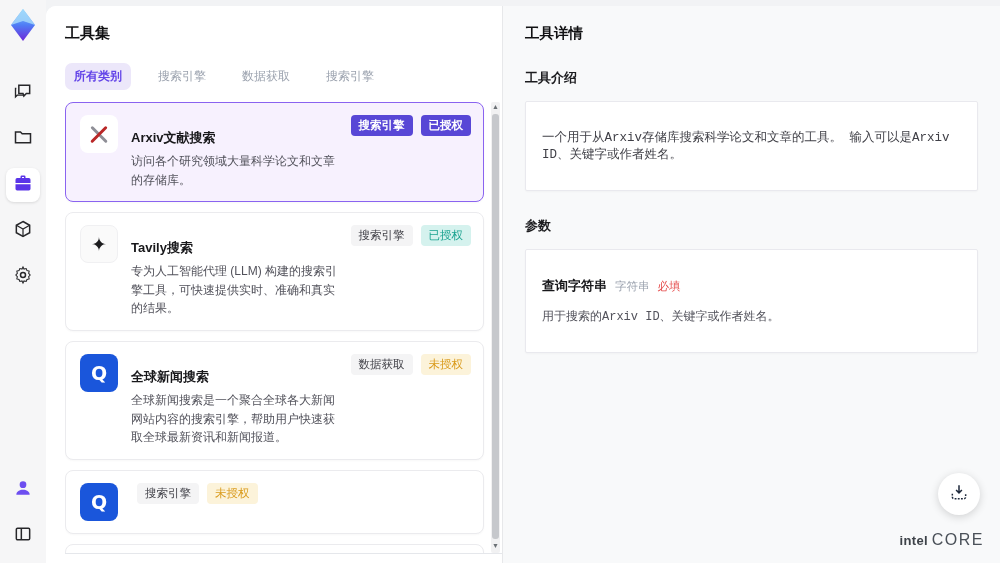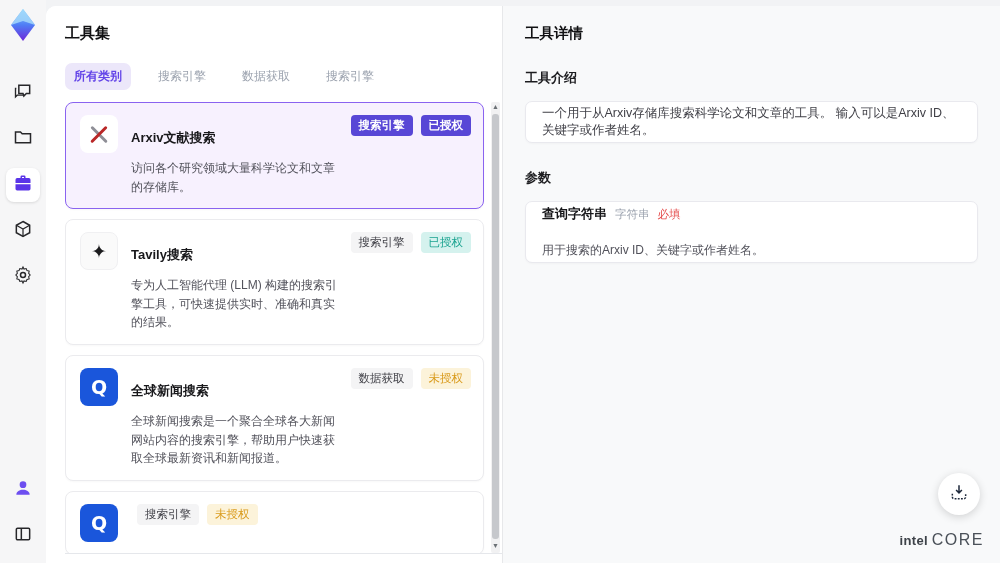--- a/index.html
+++ b/index.html
@@ -75,41 +75,42 @@
   .tool-icon.blue { background:#1a56db; border:none; }
   .tool-icon .q { color:#fff; font-weight:bold; font-size:19px; font-family:"DejaVu Sans",sans-serif; }
   .tool-icon .star { font-size:19px; color:#1c1c1e; }
   .arxiv-x { position:relative; width:18px; height:18px; }
   .arxiv-x i { position:absolute; left:-2px; top:8px; width:22px; height:3.2px; background:#b92727; border-radius:2px; }
   .arxiv-x i.b1 { transform:rotate(45deg); background:#8e8e96; }
   .arxiv-x i.b2 { transform:rotate(-45deg); background:#b92727; }
 
   .tool-body { flex:1; min-width:0; }
   .tool-name { font-size:13px; font-weight:bold; color:#18181b; margin-top:14px; }
-  .tool-desc { font-size:12px; color:#52525b; line-height:1.55; margin-top:12px; max-width:285px; }
+  .tool-desc { font-size:12px; color:#52525b; line-height:1.55; margin-top:5px; max-width:285px; }
   .badges { display:flex; gap:8px; flex-shrink:0; margin-left:6px; align-items:flex-start; }
   .badge { font-size:11.5px; padding:3px 8px; border-radius:4px; white-space:nowrap; }
   .badge.solid { background:#5847d6; color:#ffffff; font-weight:bold; }
   .badge.cat { background:#f4f4f5; color:#3f3f46; }
   .badge.ok { background:#d5f2ee; color:#1ba390; }
   .badge.warn { background:#fcf3da; color:#d99a1b; }
 
   
   .detail-title { font-size:14.5px; font-weight:bold; color:#111113; }
   .section-h { font-size:13px; font-weight:bold; color:#1c1c1f; margin-top:26px; }
   .info-box {
-    background:#ffffff; border:1px solid #e9e9ee; border-radius:7px;
-    padding:3px 16px; margin-top:14px; font-size:12.5px; color:#3f3f46;
+    background:#ffffff; border:1px solid #e9e9ee; border-radius:2px;
+    padding:27px 16px; margin-top:14px; font-size:12.5px; color:#3f3f46;
     box-shadow:0 1px 2px rgba(0,0,0,.03);
+    font-family:Liberation Mono, monospace;
   }
   .param-head { display:flex; align-items:baseline; gap:8px; }
   .param-name { font-size:13px; font-weight:bold; color:#18181b; }
   .param-type { font-size:11.5px; color:#9ca3af; }
   .param-req { font-size:11.5px; color:#e54d4d; }
-  .param-desc { font-size:12px; color:#52525b; margin-top:19px; }
+  .param-desc { font-size:12px; color:#52525b; margin-top:13px; }
 
   
   .fab {
     position:absolute; right:20px; bottom:48px; width:42px; height:42px;
     border-radius:50%; background:#ffffff; box-shadow:0 2px 8px rgba(0,0,0,.16);
     display:flex; align-items:center; justify-content:center; cursor:pointer;
   }
   .brand { position:absolute; right:16px; bottom:14px; font-size:13px; color:#3d4248; letter-spacing:.3px; }
   .brand .b-intel { font-weight:bold; }
   .brand .b-core { font-weight:normal; letter-spacing:1.5px; color:#4a5058; font-size:16px; }

